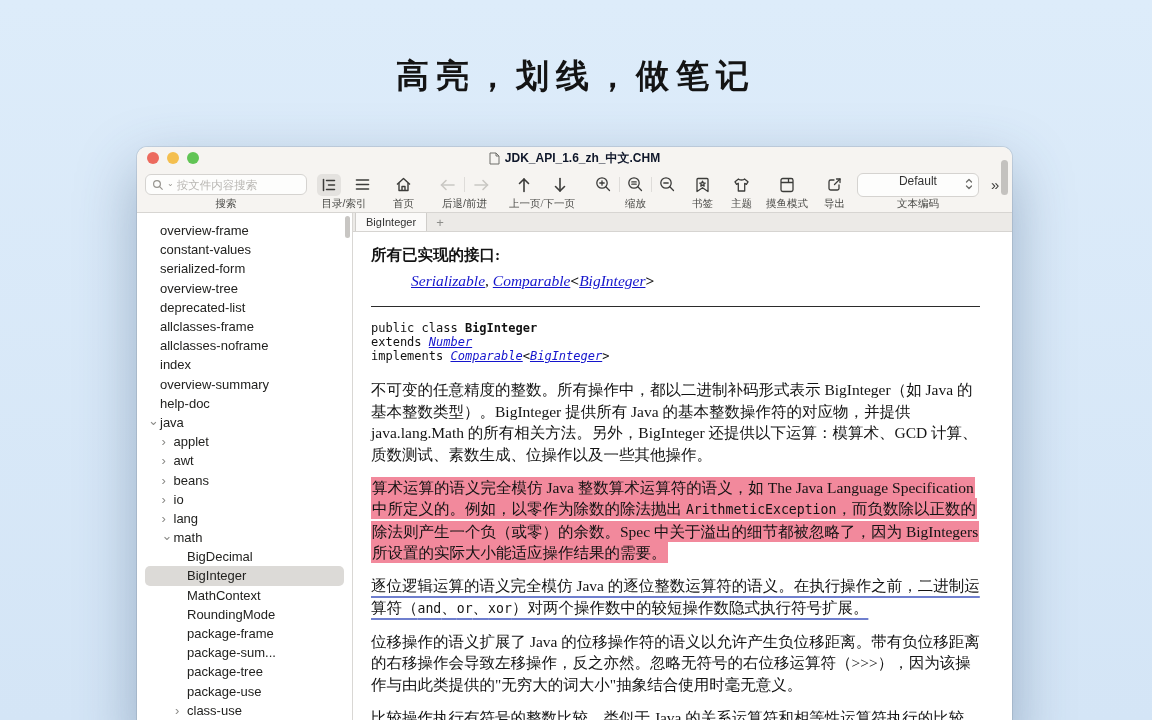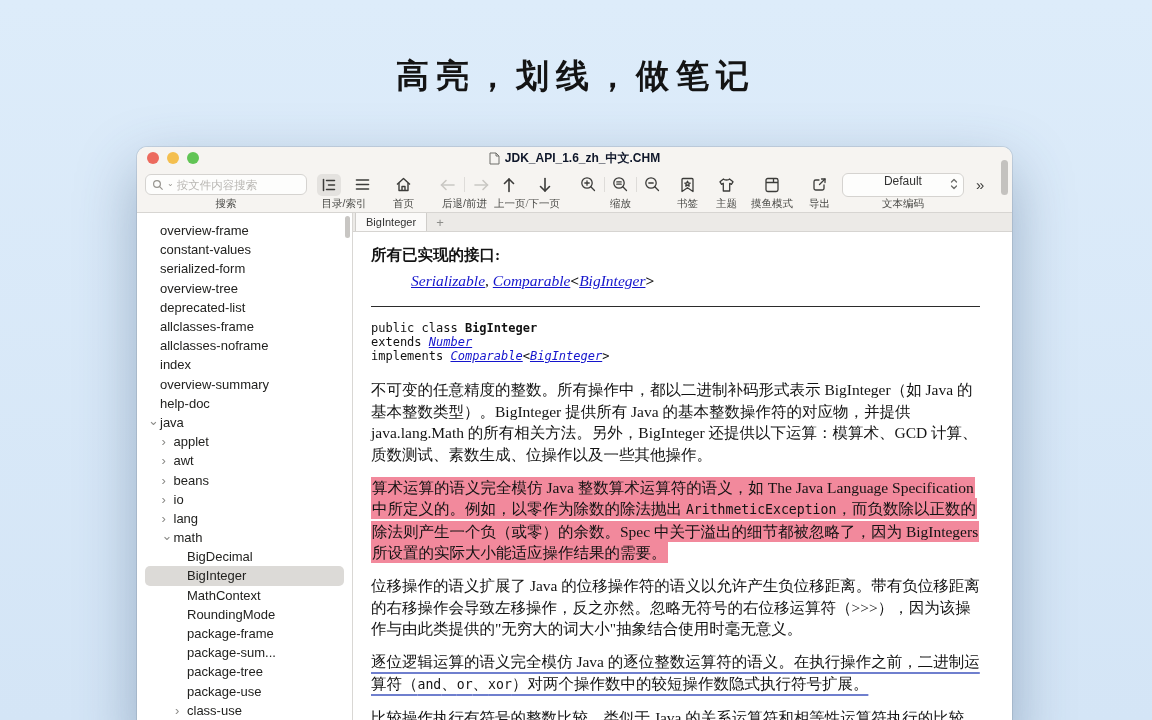--- a/index.html
+++ b/index.html
@@ -218,21 +218,21 @@
             <svg width="19" height="16" viewBox="0 0 19 16" fill="none" stroke="#c9c7c3" stroke-width="1.6" stroke-linecap="round" stroke-linejoin="round">
               <path d="M3 8H15.5"></path>
                 <path d="M11 3.5L15.5 8L11 12.5"></path>
             </svg>
           </span>
         </span>
       </div>
       <div class="t-label">后退/前进</div>
     </div>
 
-    <div class="tgroup" style="margin-left:3px;font-family:Liberation Serif, serif;">
+    <div class="tgroup" style="margin-left:18px;font-family:Liberation Serif, serif;">
       <div class="t-icons" style="gap:22px;">
         <span class="tbtn">
           <span>
             <svg width="14" height="18" viewBox="0 0 14 18" fill="none" stroke="#3c3c3a" stroke-width="1.6" stroke-linecap="round" stroke-linejoin="round">
               <path d="M7 15.5V3"></path>
                 <path d="M2.5 7.5L7 3L11.5 7.5"></path>
             </svg>
           </span>
         </span>
         <span class="tbtn">
@@ -473,21 +473,21 @@
           <div class="doc-heading"><span class="bold">所有已实现的接口:</span></div>
           <div class="doc-indent"><span class="link">Serializable</span><span>, </span><span class="link">Comparable</span><span class="bold">&lt;</span><span class="link">BigInteger</span><span class="bold">&gt;</span></div>
           <div class="doc-hr"></div>
           <div class="codeblock">
             <div><span>public class </span><span class="bold">BigInteger</span></div>
             <div><span>extends </span><span class="link">Number</span></div>
             <div><span>implements </span><span class="link">Comparable</span><span>&lt;</span><span class="link">BigInteger</span><span>&gt;</span></div>
           </div>
           <div class="doc-p"><span>不可变的任意精度的整数。所有操作中，都以二进制补码形式表示 BigInteger（如 Java 的基本整数类型）。BigInteger 提供所有 Java 的基本整数操作符的对应物，并提供 java.lang.Math 的所有相关方法。另外，BigInteger 还提供以下运算：模算术、GCD 计算、质数测试、素数生成、位操作以及一些其他操作。</span></div>
           <div class="doc-p"><span class="deco-highlight"><span>算术运算的语义完全模仿 Java 整数算术运算符的语义，如 The Java Language Specification 中所定义的。例如，以零作为除数的除法抛出 </span><span class="mono">ArithmeticException</span><span>，而负数除以正数的除法则产生一个负（或零）的余数。Spec 中关于溢出的细节都被忽略了，因为 BigIntegers 所设置的实际大小能适应操作结果的需要。</span></span></div>
+          <div class="doc-p"><span class="deco-underline"><span>逐位逻辑运算的语义完全模仿 Java 的逐位整数运算符的语义。在执行操作之前，二进制运算符（</span><span class="mono">and</span><span>、</span><span class="mono">or</span><span>、</span><span class="mono">xor</span><span>）对两个操作数中的较短操作数隐式执行符号扩展。</span></span></div>
           <div class="doc-p"><span>位移操作的语义扩展了 Java 的位移操作符的语义以允许产生负位移距离。带有负位移距离的右移操作会导致左移操作，反之亦然。忽略无符号的右位移运算符（&gt;&gt;&gt;），因为该操作与由此类提供的"无穷大的词大小"抽象结合使用时毫无意义。</span></div>
-          <div class="doc-p"><span class="deco-underline"><span>逐位逻辑运算的语义完全模仿 Java 的逐位整数运算符的语义。在执行操作之前，二进制运算符（</span><span class="mono">and</span><span>、</span><span class="mono">or</span><span>、</span><span class="mono">xor</span><span>）对两个操作数中的较短操作数隐式执行符号扩展。</span></span></div>
           <div class="doc-p"><span>比较操作执行有符号的整数比较，类似于 Java 的关系运算符和相等性运算符执行的比较。</span></div>
         </div>
       <div class="doc-scroll"></div>
     </div>
 
   </div>
 </div>
 
 </body></html>

